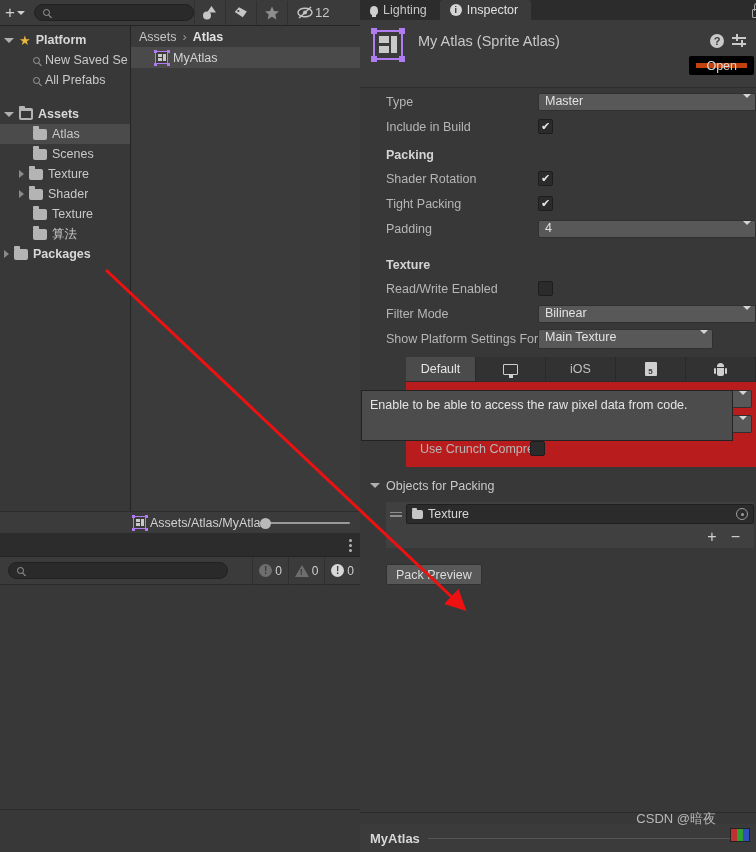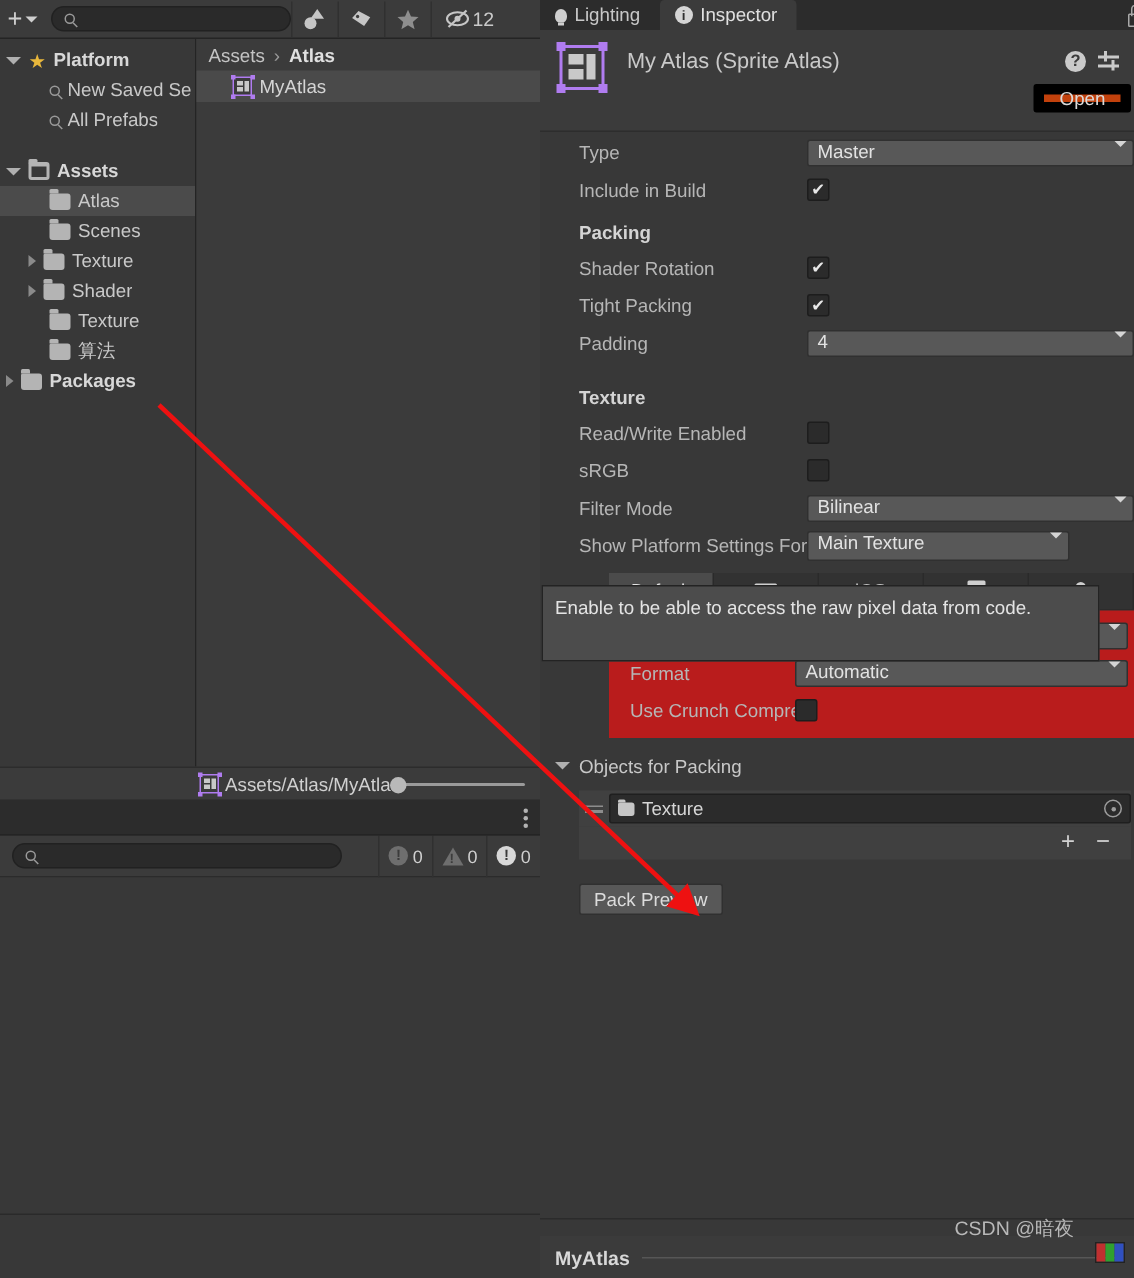--- a/index.html
+++ b/index.html
@@ -462,24 +462,20 @@
           </div>
         </div>
 
       <div class="section-head" style="margin-top:8px;">Texture</div>
       <div id="texture-props">
           <div class="prop-row">
             <span class="prop-label">Read/Write Enabled</span>
             <span class="checkbox off">✔</span>
           </div>
           <div class="prop-row">
-            <span class="prop-label">sRGB</span>
-            <span class="checkbox off">✔</span>
-          </div>
-          <div class="prop-row">
             <span class="prop-label">Filter Mode</span>
             <div class="dropdown">
               <span>Bilinear</span>
               <span class="dcaret"></span>
             </div>
           </div>
           <div class="prop-row">
             <span class="prop-label" style="width: 152px;">Show Platform Settings For</span>
             <div class="dropdown" style="flex: 0 0 auto; width: 175px; height: 20px;">
               <span>Main Texture</span>

